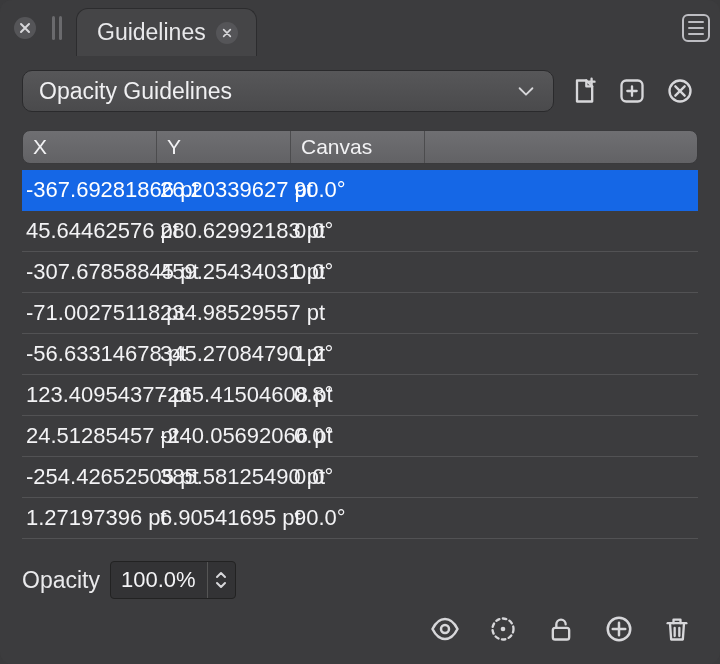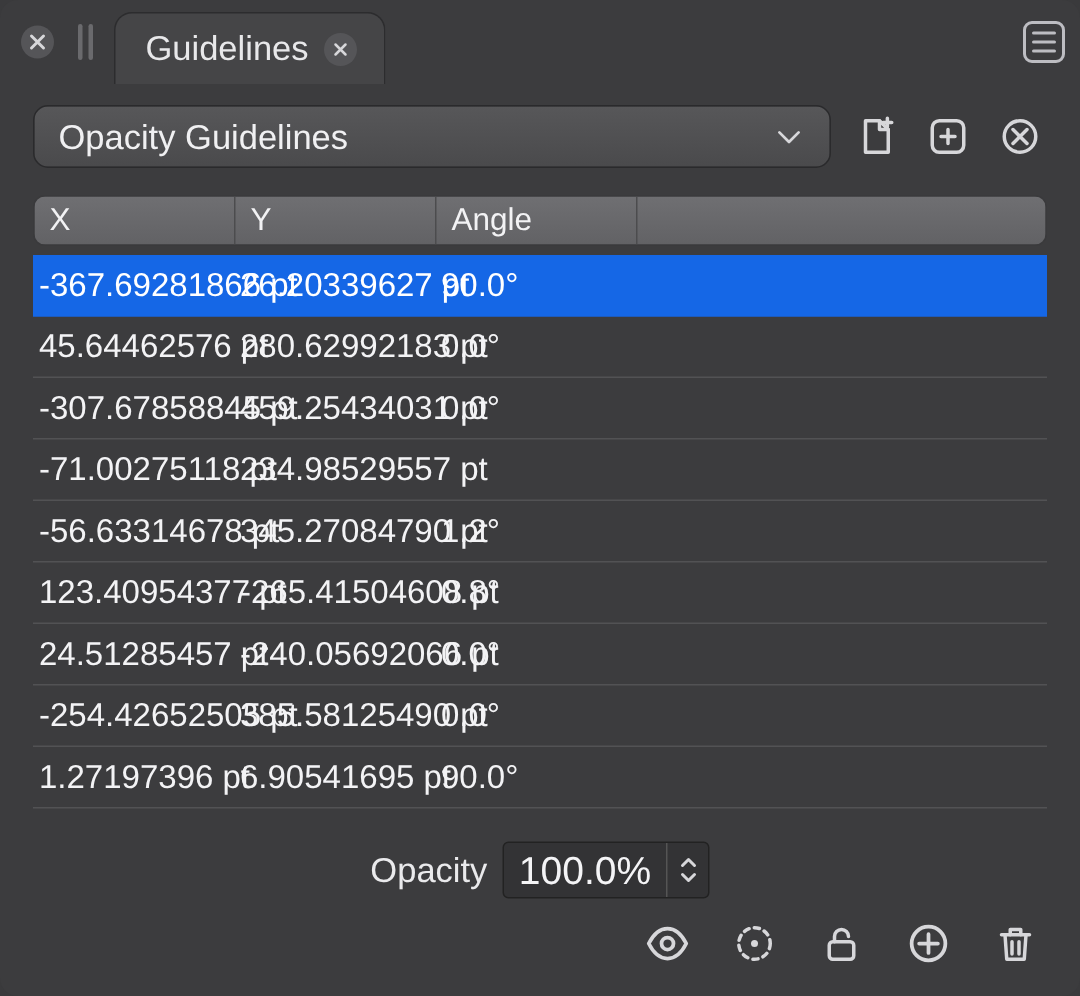--- a/index.html
+++ b/index.html
@@ -128,33 +128,33 @@
   .row.selected { background:#1567e6; color:#fff; border-bottom-color:#1567e6; }
   .cell {
     overflow: visible;
     white-space: nowrap;
     padding-left: 4px;
   }
 
   
   .opacity-row {
     margin-top: 22px;
-    display:flex; align-items:center; justify-content:center; gap:10px;
+    display:flex; align-items:center; gap:10px;
   }
   .op-label { font-size: 23px; color:#eaeaec; }
   .op-field {
     display:flex; align-items:center;
     background:#333335;
     border:1px solid #222;
     border-radius:4px;
     height: 38px;
   }
   .op-value {
     padding: 0 10px;
-    font-size: 26px; color:#f4f4f6;
+    font-size: 22px; color:#f4f4f6;
     min-width: 96px;
   }
   .stepper {
     width: 28px; height:36px;
     border-left:1px solid #555;
     display:flex; flex-direction:column; align-items:center; justify-content:center;
     gap:2px; cursor:pointer;
   }
 
   
@@ -226,21 +226,21 @@
           <circle cx="12" cy="12" r="9"></circle>
             <path d="M8 8 L16 16 M16 8 L8 16"></path>
         </svg>
       </div>
     </div>
 
     <div class="table">
       <div class="thead">
         <div class="th col-x">X</div>
         <div class="th col-y">Y</div>
-        <div class="th col-a">Angle</div>
+        <div class="th col-a">Canvas</div>
         <div class="th col-pad"></div>
       </div>
       <div class="tbody" id="tbody">
           <div class="row selected">
             <div class="cell col-x">-367.69281866 pt</div>
             <div class="cell col-y">26.20339627 pt</div>
             <div class="cell col-a">90.0°</div>
           </div>
           <div class="row">
             <div class="cell col-x">45.64462576 pt</div>

